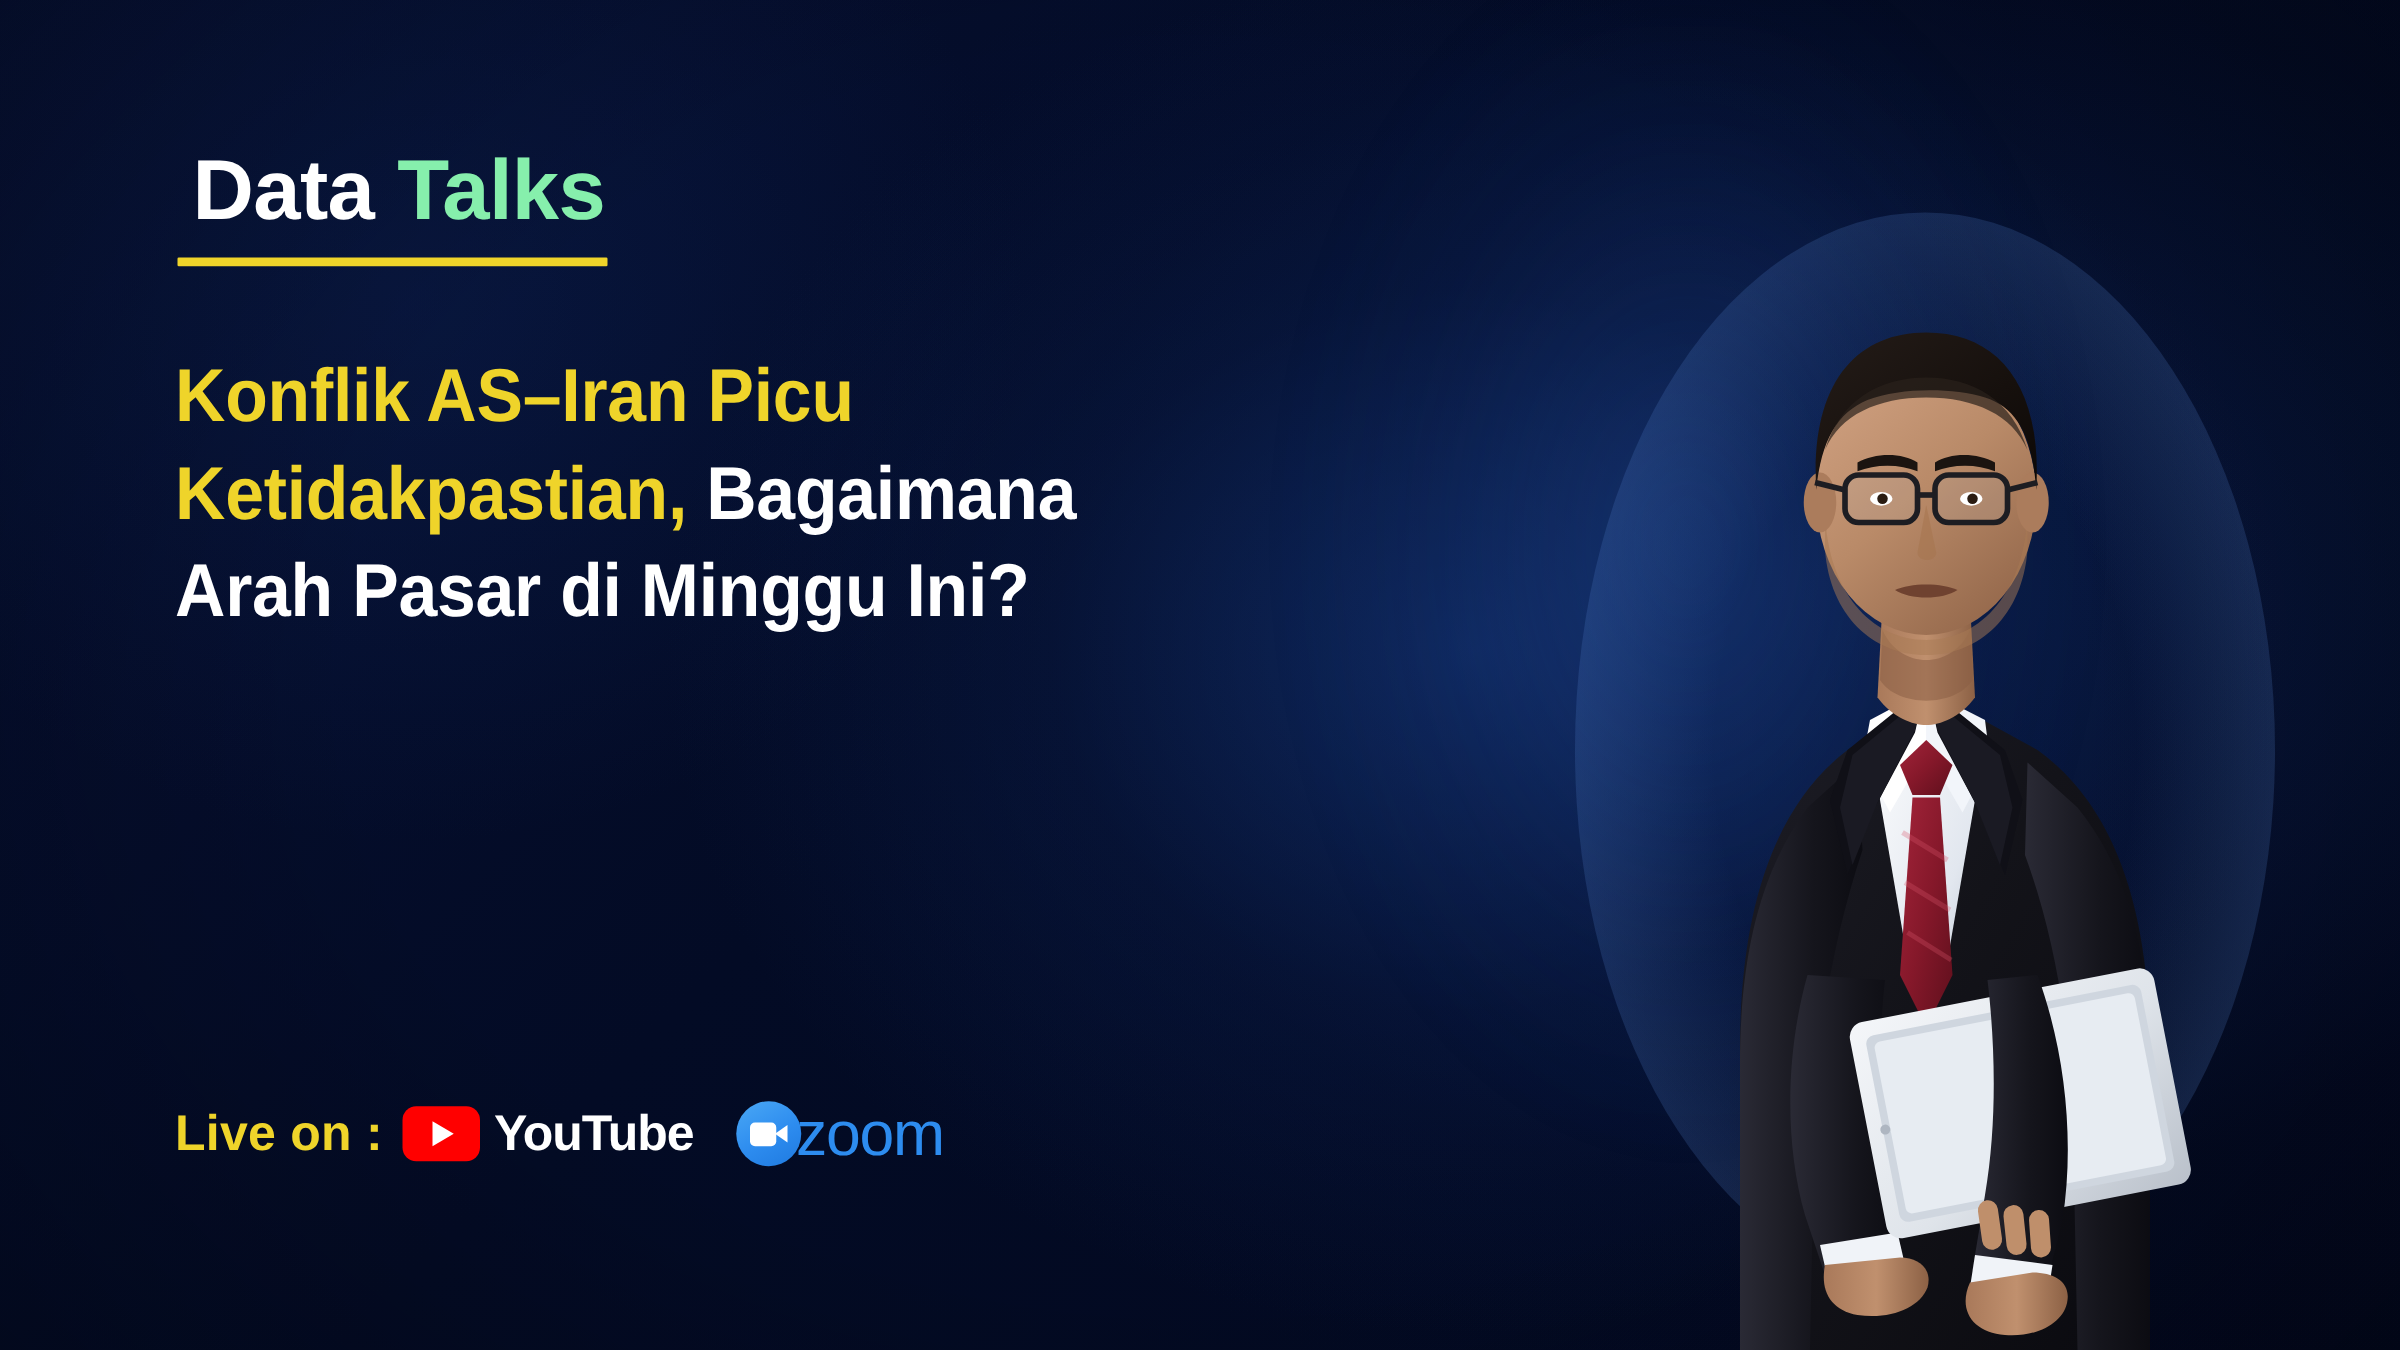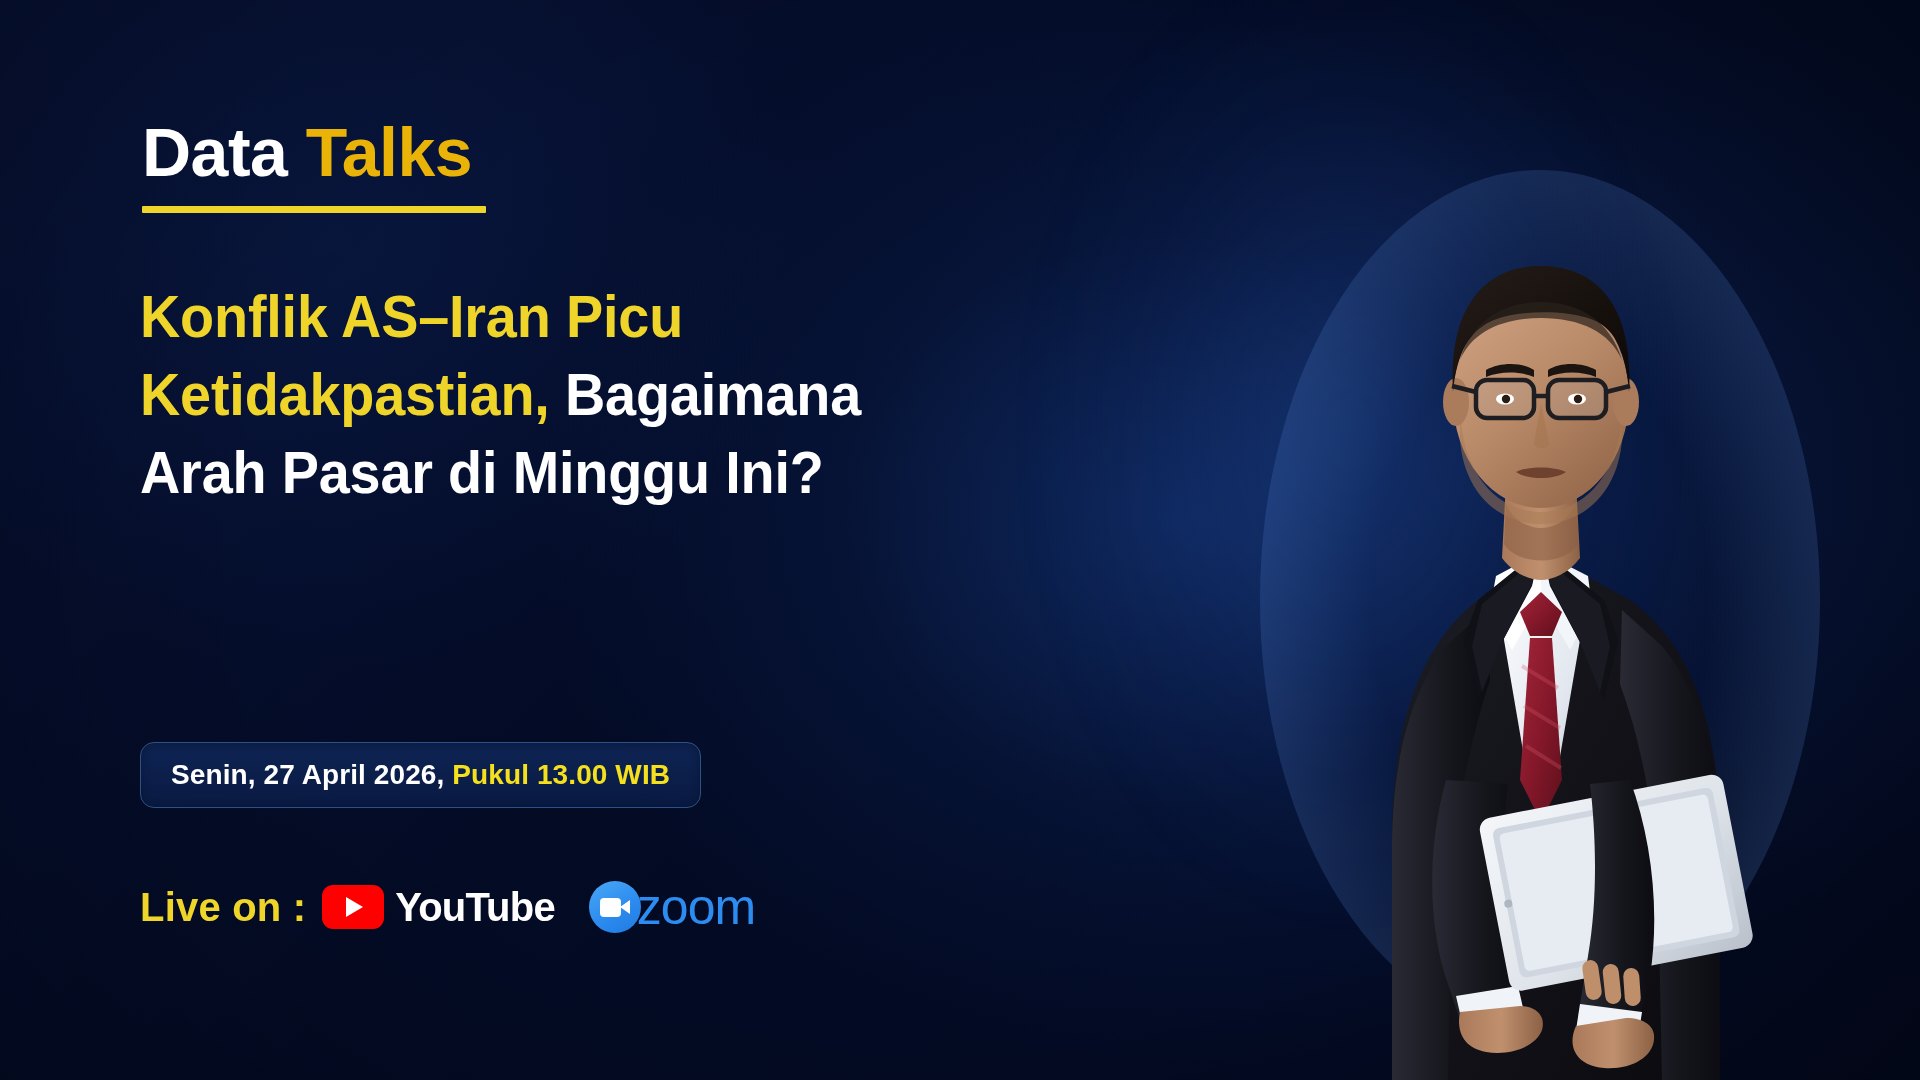--- a/index.html
+++ b/index.html
@@ -45,22 +45,22 @@
   }
   #hashtag .light { font-weight:300; }
   #hashtag .bold  { font-weight:800; }
 
   
   #brand-block { position:absolute; left:142px; top:118px; }
   #brand-line {
     font-size:68px; font-weight:600; line-height:1.0;
     letter-spacing:-0.5px; white-space:nowrap;
   }
-  #brand-line .w { color:#ffffff; }
-  #brand-line .y { color:#eab308; font-weight:700; }
+  #brand-line .w { color:#ffffff;margin-left:12px; }
+  #brand-line .y { color:#86efac; font-weight:700; }
   #brand-rule {
     margin-top:20px; width:344px; height:7px;
     background:#efd42a; border-radius:1px;
   }
 
   
   #headline {
     position:absolute; left:140px; top:278px;
     width:980px;
     font-family:"Liberation Sans Narrow","Liberation Sans", sans-serif;
@@ -319,25 +319,20 @@
       <span class="y">Konflik AS–Iran Picu</span><span class="w"></span>
     </div>
     <div class="hl-line">
       <span class="y">Ketidakpastian,</span><span class="w"> Bagaimana</span>
     </div>
     <div class="hl-line">
       <span class="y"></span><span class="w">Arah Pasar di Minggu Ini?</span>
     </div>
   </div>
 
-  <div id="date-badge">
-    <span class="dtext w">Senin, 27 April 2026,</span>
-    <span class="dtext w">&nbsp;</span>
-    <span class="dtext y">Pukul 13.00 WIB</span>
-  </div>
 
   <div id="live-row">
     <div id="live-label">Live on :</div>
 
     <div class="yt-logo">
       <div class="yt-badge">
         <div class="yt-tri"></div>
       </div>
       <div class="yt-word">YouTube</div>
     </div>

